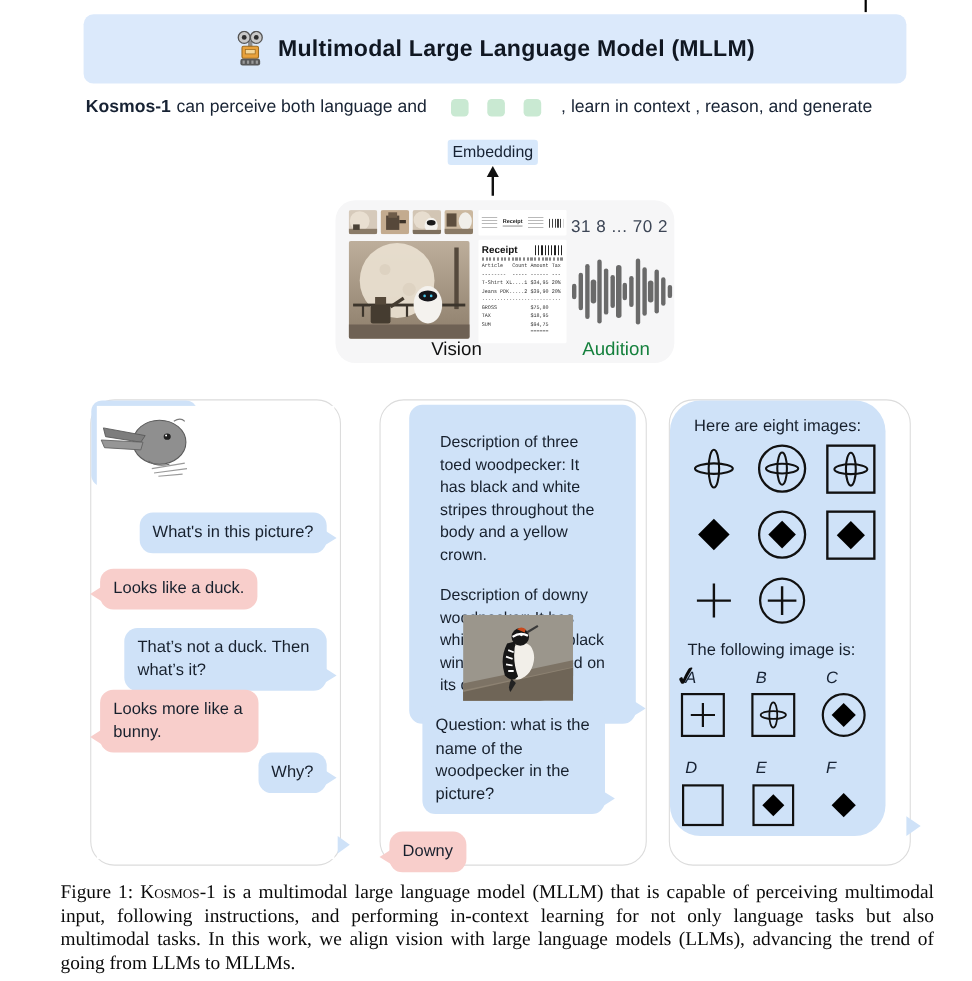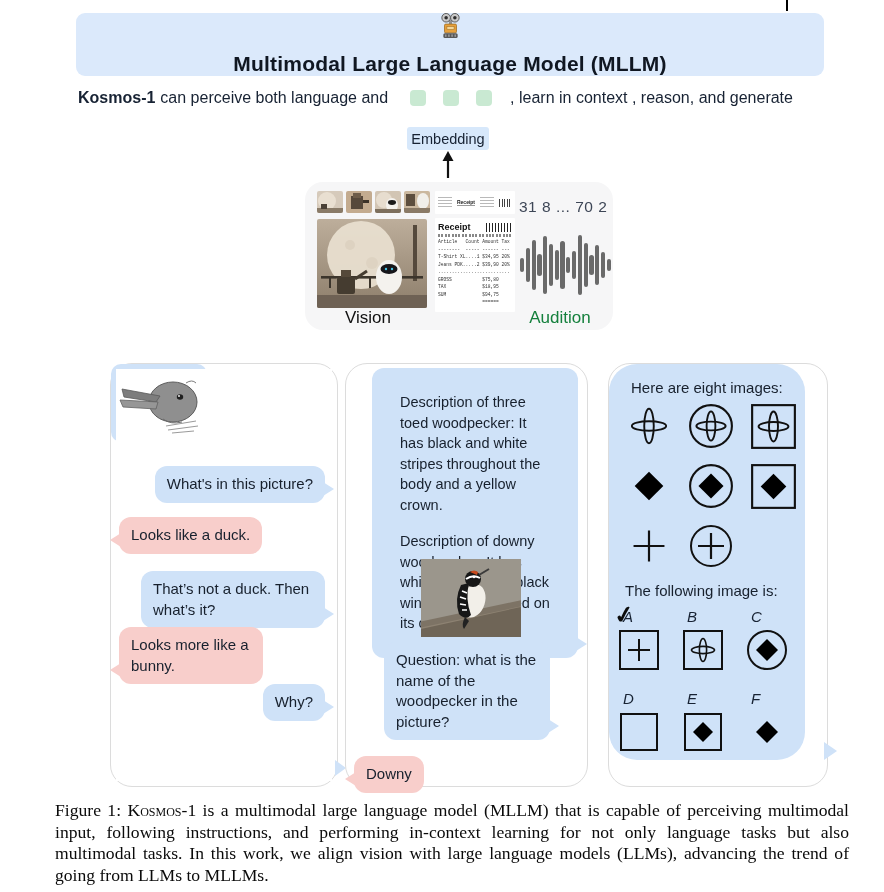--- a/index.html
+++ b/index.html
@@ -9,21 +9,21 @@
   }
   :root{
     --blue:#cfe2f8; --pink:#f8cecb; --hdr:#dbe9fb; --emb:#d7e8fb;
     --green:#c9e9d2; --panel:#f6f6f7; --ink:#172233;
   }
   .abs{position:absolute;}
   
   .tick{left:786px;top:0;width:2px;height:11px;background:#000;}
   
   .header{left:76px;top:13px;width:748px;height:63px;background:var(--hdr);
-    border-radius:9px;display:flex;align-items:center;justify-content:center;gap:12px;flex-direction:column;}
+    border-radius:9px;display:flex;align-items:center;justify-content:center;gap:12px;}
   .header .title{font-size:21px;font-weight:bold;color:#101722;letter-spacing:.2px;}
   
   .intro{left:78px;top:89px;width:760px;display:flex;align-items:center;font-size:16px;}
   .intro b{margin-right:5px;}
   .tokens{display:flex;gap:17px;margin:0 18px 0 22px;}
   .tok{width:16px;height:16px;border-radius:4px;background:var(--green);}
   
   .embed{left:407px;top:127px;width:82px;height:23px;background:var(--emb);
     border-radius:3px;display:flex;align-items:center;justify-content:center;font-size:14.5px;}
   .uparrow{left:441px;top:150px;}
@@ -41,25 +41,25 @@
   .receipt{left:130px;top:36px;width:80px;height:94px;background:#fff;border-radius:1px;
     padding:4px 3px;box-sizing:border-box;}
   .rc-head{display:flex;justify-content:space-between;align-items:center;}
   .rc-title{font-size:9px;font-weight:bold;color:#111;}
   .rc-bar{width:26px;height:9px;background:repeating-linear-gradient(90deg,#222 0 1.2px,transparent 1.2px 3px);}
   .rc-div{height:3px;margin:2px 0;background:repeating-linear-gradient(90deg,#888 0 2px,transparent 2px 3.4px);}
   .rc-body{font-family:"Liberation Mono", monospace;font-size:5px;line-height:1.5;
     color:#333;white-space:pre;transform:scaleX(.92);transform-origin:left top;margin:2px 0 0;}
   .wave{left:215px;top:44px;width:92px;height:78px;display:flex;align-items:center;gap:1.6px;}
   .wbar{width:4.2px;border-radius:3px;background:#6a6a6a;flex:none;}
-  .vis-label{left:40px;top:126px;width:140px;text-align:left;font-size:17px;color:#111;}
+  .vis-label{left:40px;top:126px;width:140px;text-align:center;font-size:17px;color:#111;}
   .aud-label{left:200px;top:126px;width:110px;text-align:center;font-size:17px;color:#15803d;}
   
   .card{top:363px;height:424px;background:#fff;border:1.6px solid #dcdcdc;border-radius:22px;box-sizing:border-box;}
-  .card-left{left:82px;width:228px;margin-left:28px;}
+  .card-left{left:82px;width:228px;}
   .card-mid{left:345px;width:243px;}
   .card-right{left:608px;width:220px;}
   .bubble{position:absolute;border-radius:12px;padding:8px 12px;font-size:15px;line-height:20.5px;color:#17202d;}
   .bubble.blue{background:var(--blue);}
   .bubble.pink{background:var(--pink);}
   .bubble.blue::after{content:"";position:absolute;right:-9px;bottom:7px;width:0;height:0;
     border-top:7px solid transparent;border-bottom:7px solid transparent;border-left:11px solid var(--blue);}
   .bubble.pink::after{content:"";position:absolute;left:-9px;bottom:7px;width:0;height:0;
     border-top:7px solid transparent;border-bottom:7px solid transparent;border-right:11px solid var(--pink);}
   .img-bubble{left:118px;top:6px;width:96px;height:78px;background:var(--blue);border-radius:10px;}

